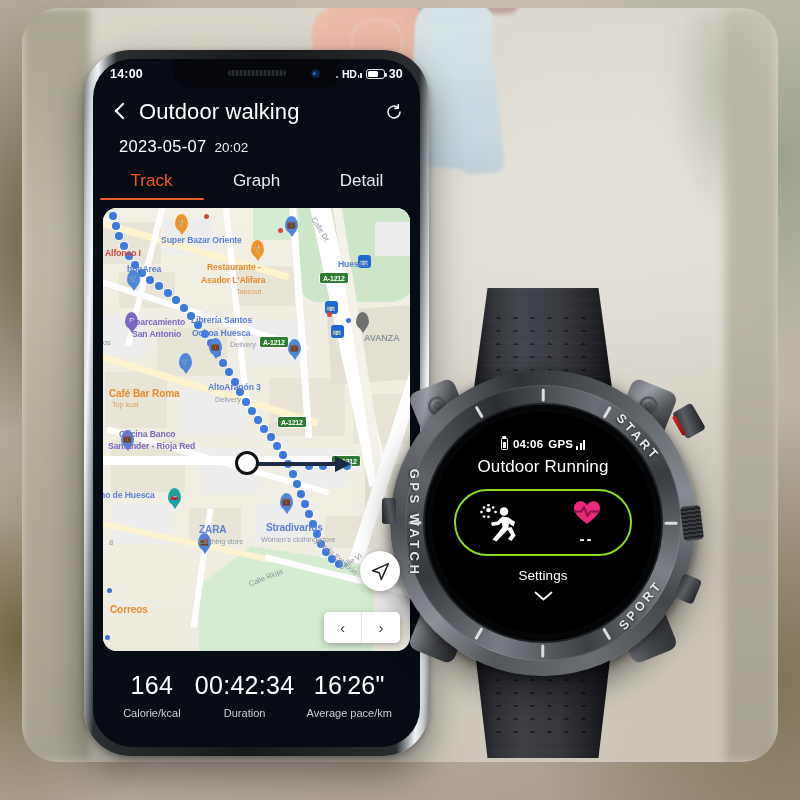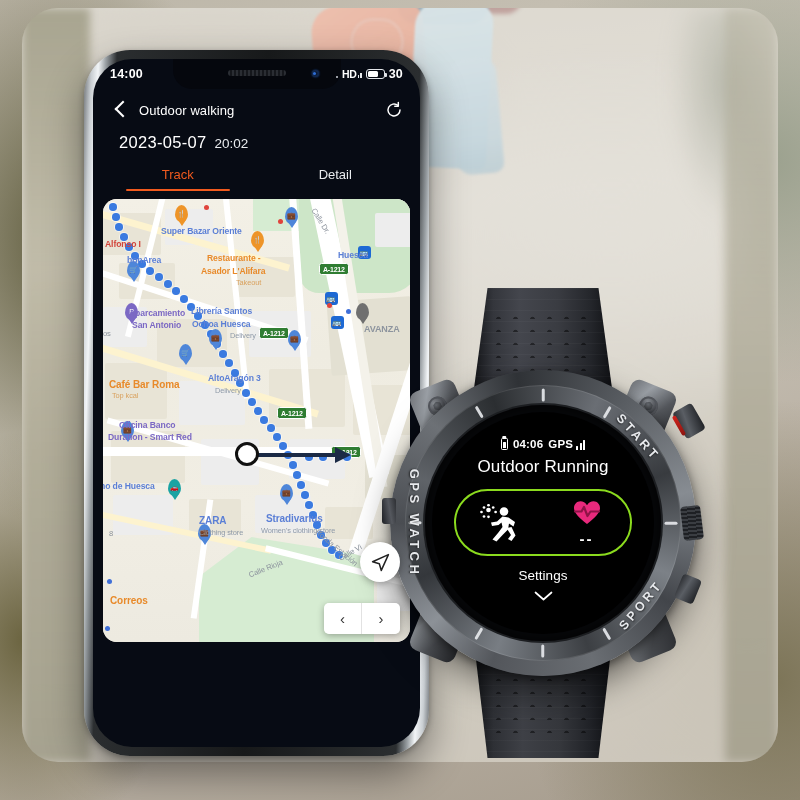--- a/index.html
+++ b/index.html
@@ -160,33 +160,33 @@
 
   .app-header{
     display:flex; align-items:center; padding:10px 16px 4px 16px; color:#fff;
   }
   .back-ic{ width:22px; height:22px; position:relative; cursor:pointer; flex:none;}
   .back-ic::before{
     content:''; position:absolute; left:8px; top:4px; width:10px; height:10px;
     border-left:2px solid #fff; border-bottom:2px solid #fff;
     transform:rotate(45deg);
   }
-  .app-title{ font-size:13px; font-weight:500; margin-left:8px; letter-spacing:.1px; flex:1;}
+  .app-title{ font-size:22px; font-weight:500; margin-left:8px; letter-spacing:.1px; flex:1;}
   .sync-ic{ width:20px; height:20px; position:relative; flex:none;}
   .sync-ic svg{ display:block; }
 
   .date-row{
     display:flex; align-items:baseline; gap:8px; padding:8px 0 0 26px; color:#fff;
   }
   .date-row .d{ font-size:16.5px; font-weight:400; letter-spacing:.3px;}
   .date-row .t{ font-size:13.5px; font-weight:400; color:#e9ecef;}
 
   .tabs{ display:flex; margin-top:9px; padding:0 6px; position:relative;}
   .tab{
-    flex:1; text-align:center; color:#e9ecef; font-size:13px; padding:6px 0 9px 0;
+    flex:1; text-align:center; color:#e9ecef; font-size:17px; padding:6px 0 9px 0;
     font-weight:400; cursor:pointer; position:relative;
   }
   .tab.active{ color:#F05A1E; }
   .tab.active::after{
     content:''; position:absolute; left:50%; transform:translateX(-50%);
     bottom:0; width:104px; height:2.5px; background:#F05A1E; border-radius:2px;
   }
 
   
   .map-wrap{
@@ -464,20 +464,21 @@
       </span>
     </div>
 
     <div class="date-row">
       <span class="d">2023-05-07</span>
       <span class="t">20:02</span>
     </div>
 
     <div class="tabs">
       <div class="tab active">Track</div>
+      <div class="tab">Graph</div>
       <div class="tab">Detail</div>
     </div>
 
     <div class="map-wrap">
       <div class="map-bg"></div>
 
       <div class="green" style="left:150px;top:-2px;width:70px;height:34px;border-radius:0 0 18px 0;"></div>
       <div class="green d" style="left:196px;top:-2px;width:120px;height:96px;border-radius:0 0 30px 20px;"></div>
       <div class="green" style="left:96px;top:338px;width:175px;height:110px;clip-path:polygon(30% 0,100% 18%,100% 100%,0 100%,0 36%);"></div>
       <div class="green" style="left:8px;top:116px;width:34px;height:22px;border-radius:6px;"></div>
@@ -635,21 +636,21 @@
       <div class="mlabel" style="left:29px;top:122px;color:#7b68c4;">San Antonio</div>
       <div class="mlabel" style="left:88px;top:108px;">Librería Santos</div>
       <div class="mlabel" style="left:89px;top:121px;">Ochoa Huesca</div>
       <div class="mlabel sub" style="left:127px;top:133px;">Delivery</div>
       <div class="mlabel st" style="left:261px;top:125px;font-size:9px;font-weight:600;">AVANZA</div>
       <div class="mlabel orange" style="left:6px;top:180px;font-size:10px;">Café Bar Roma</div>
       <div class="mlabel sub" style="left:9px;top:193px;color:#d9a25f;">Top kcal</div>
       <div class="mlabel" style="left:105px;top:175px;">AltoAragón 3</div>
       <div class="mlabel sub" style="left:112px;top:188px;">Delivery</div>
       <div class="mlabel" style="left:16px;top:222px;color:#7b68c4;">Oficina Banco</div>
-      <div class="mlabel" style="left:5px;top:234px;color:#7b68c4;">Duration - Smart Red</div>
+      <div class="mlabel" style="left:5px;top:234px;color:#7b68c4;">Santander - Rioja Red</div>
       <div class="mlabel" style="left:-3px;top:283px;">no de Huesca</div>
       <div class="mlabel" style="left:96px;top:316px;font-size:10px;">ZARA</div>
       <div class="mlabel sub" style="left:96px;top:330px;">Clothing store</div>
       <div class="mlabel" style="left:163px;top:314px;font-size:10px;">Stradivarius</div>
       <div class="mlabel sub" style="left:158px;top:328px;">Women's clothing store</div>
       <div class="mlabel orange" style="left:7px;top:396px;font-size:10px;">Correos</div>
       <div class="mlabel st" style="left:203px;top:18px;transform:rotate(58deg);">Calle Dr.</div>
       <div class="mlabel st" style="left:207px;top:345px;transform:rotate(40deg);">Ronda Estación</div>
       <div class="mlabel st" style="left:145px;top:366px;transform:rotate(-22deg);">Calle Rioja</div>
       <div class="mlabel st" style="left:235px;top:350px;transform:rotate(-30deg);">Calle Vi</div>
@@ -660,20 +661,34 @@
         <svg width="19" height="19" viewBox="0 0 24 24">
             <path d="M22 2 L2 11 L10.5 13.5 L13 22 Z" fill="none" stroke="#222" stroke-width="1.9" stroke-linejoin="round"></path>
           </svg>
       </div>
       <div class="pager">
         <div>‹</div>
         <div>›</div>
       </div>
     </div>
 
+    <div class="stats">
+      <div class="stat s1">
+        <div class="v">164</div>
+        <div class="l">Calorie/kcal</div>
+      </div>
+      <div class="stat">
+        <div class="v">00:42:34</div>
+        <div class="l">Duration</div>
+      </div>
+      <div class="stat s3">
+        <div class="v">16'26"</div>
+        <div class="l">Average pace/km</div>
+      </div>
+    </div>
 
   </div>
 </div>
 
 <div id="watch">
   <div class="strap top">
       <div class="strap-tex"></div>
     </div>
   <div class="strap bot">
       <div class="strap-tex"></div>

